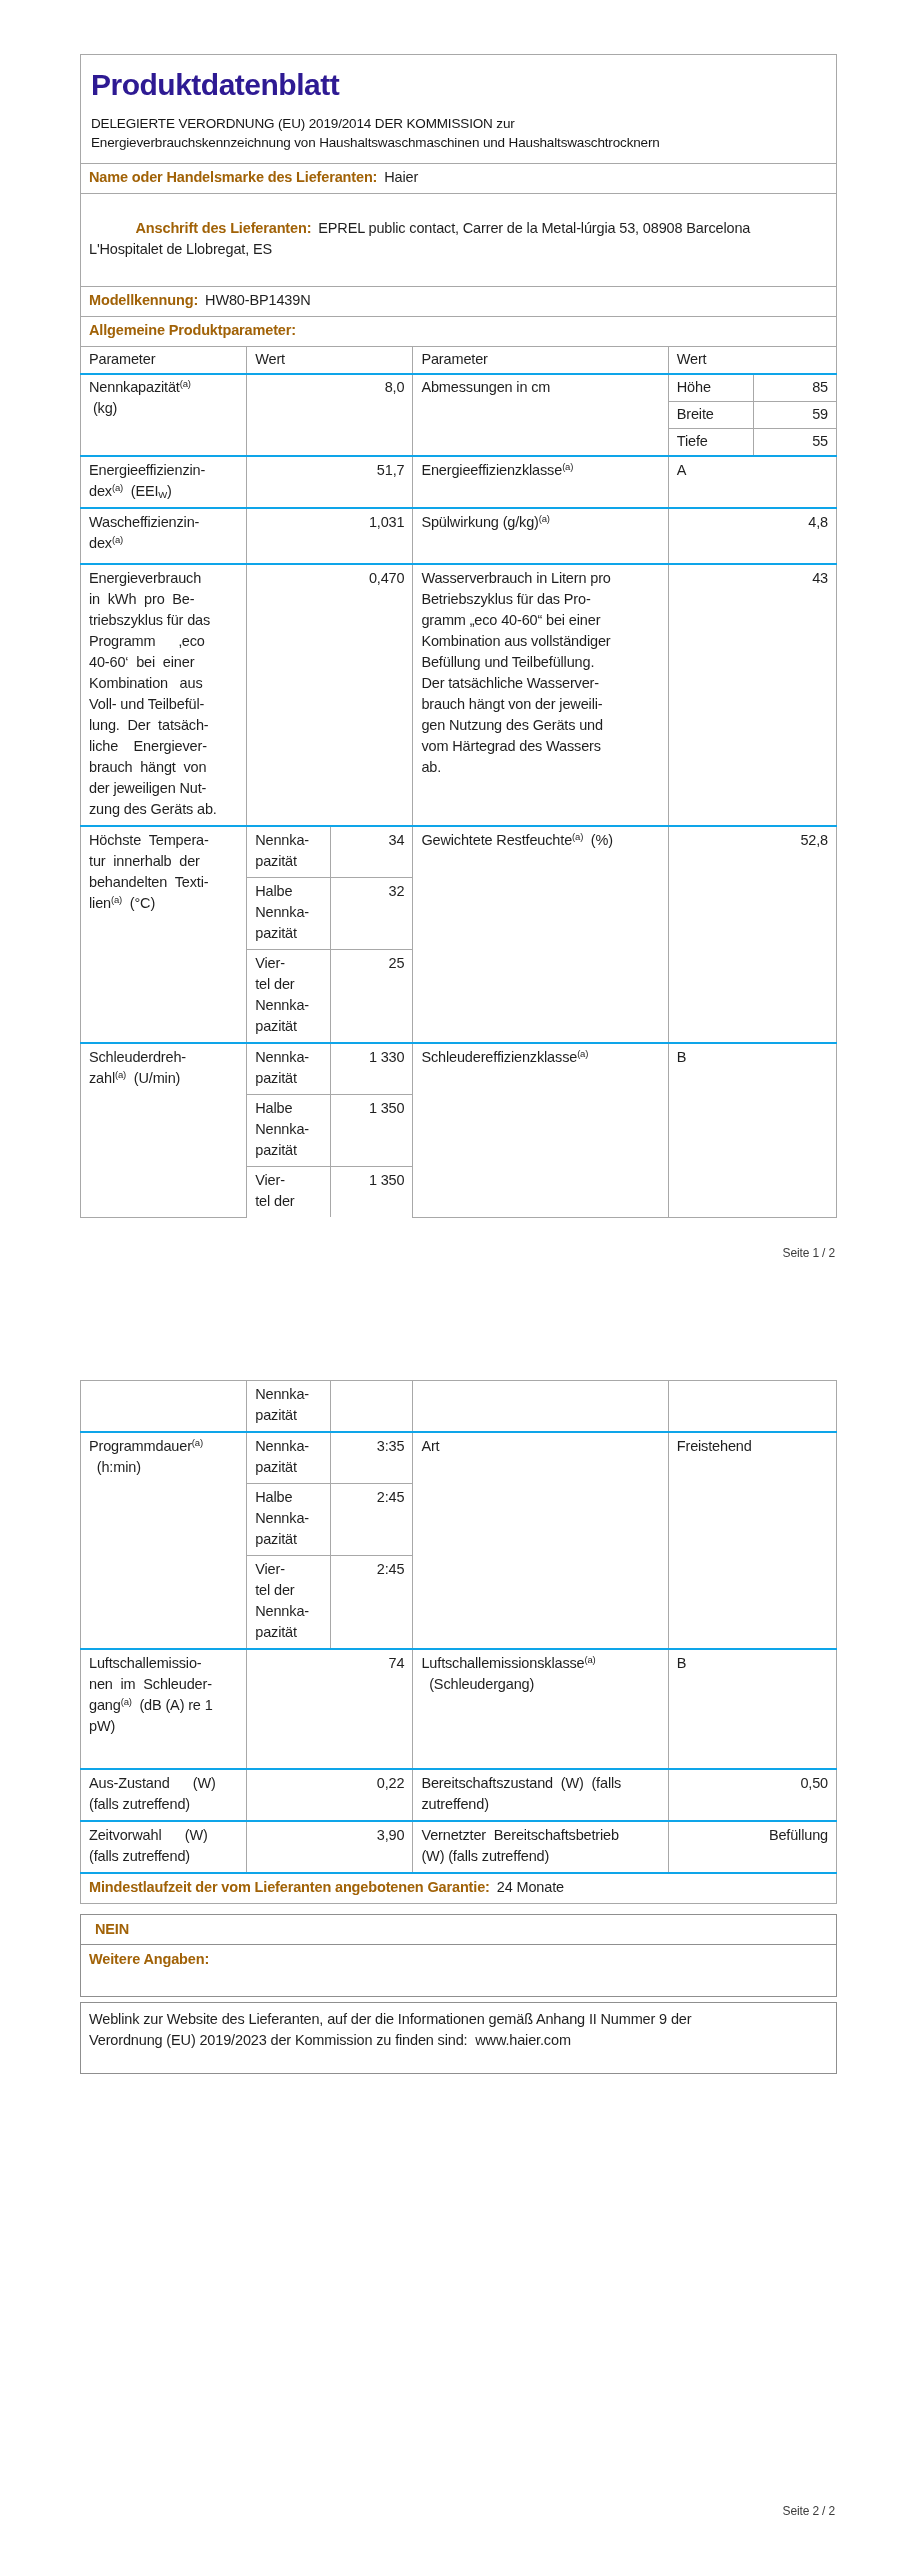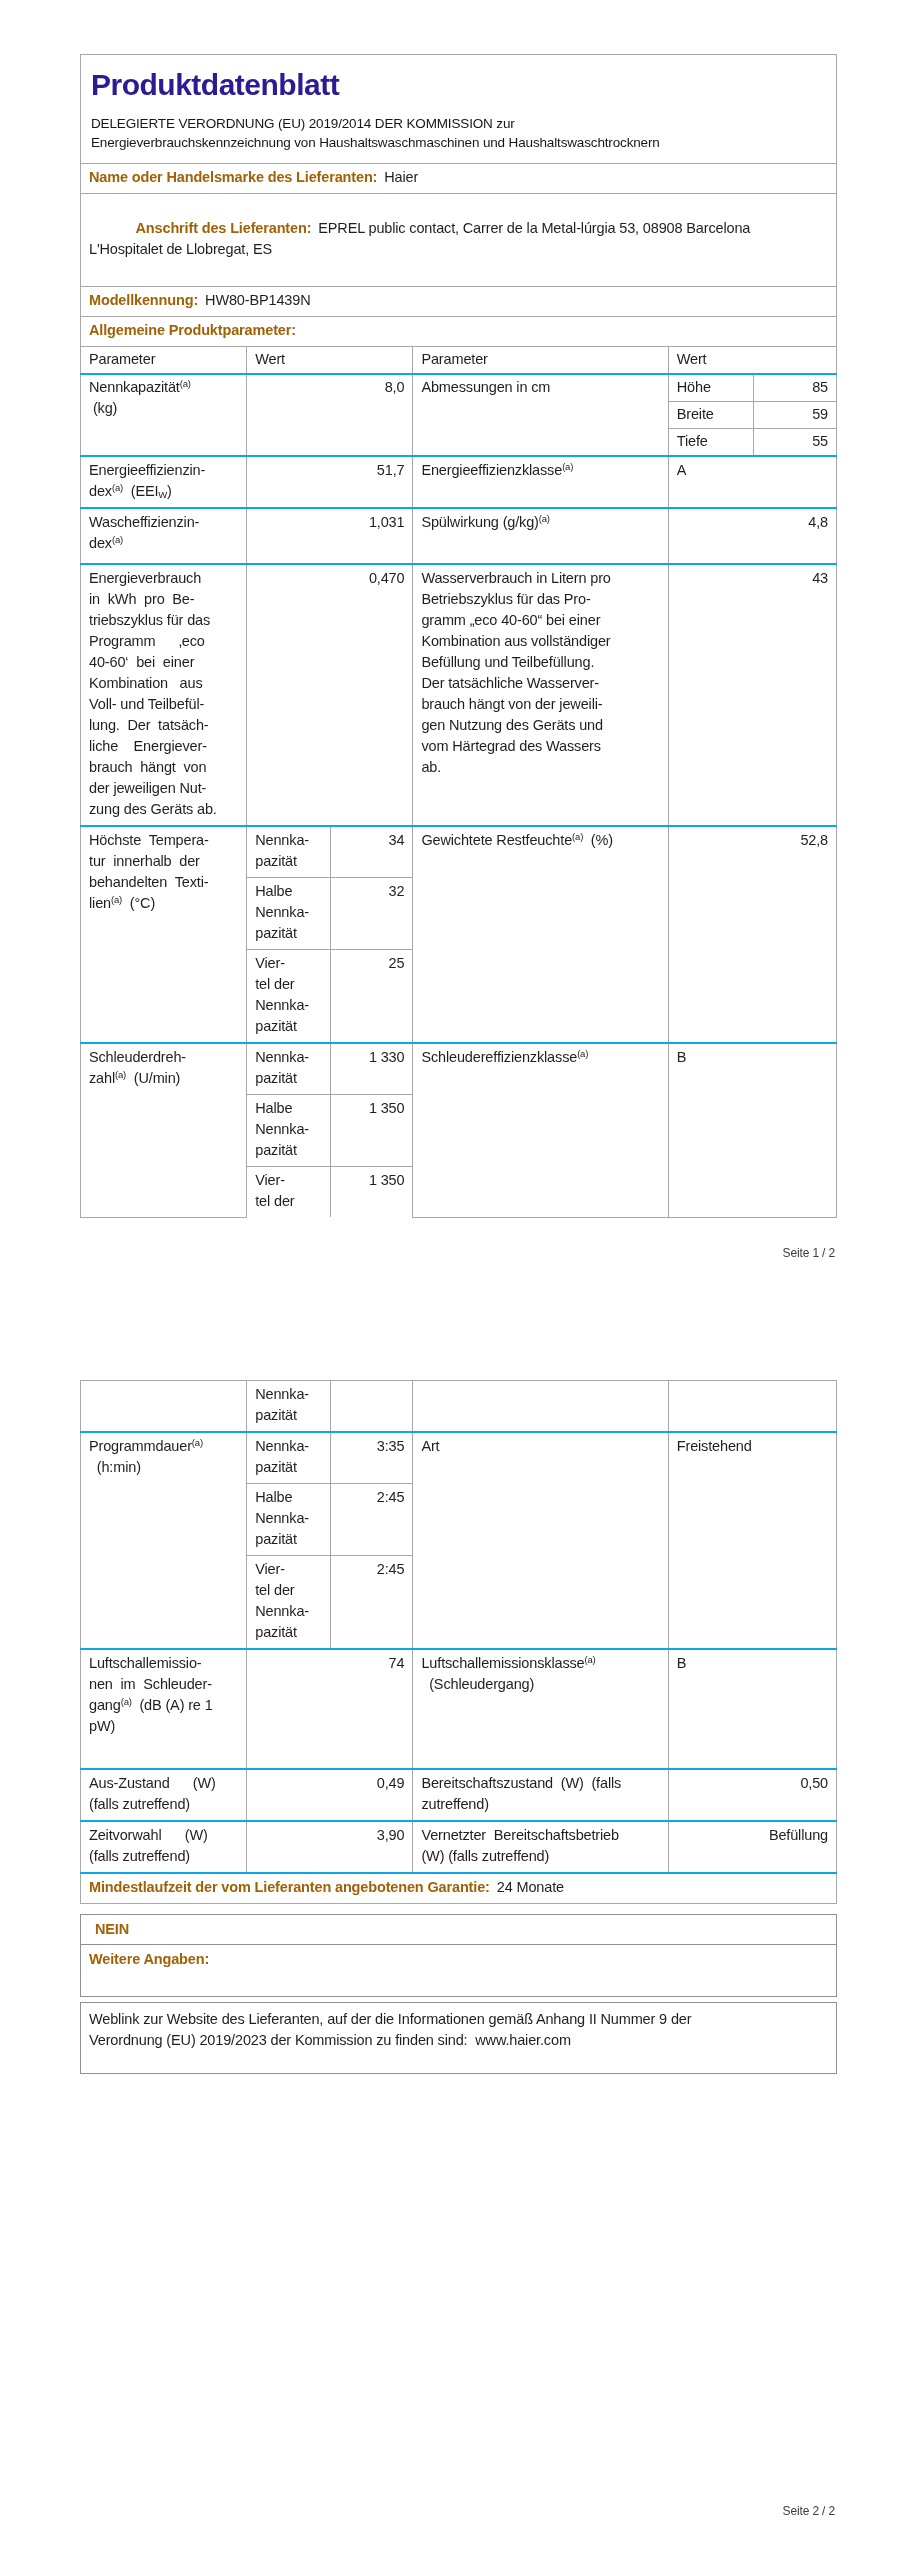--- a/index.html
+++ b/index.html
@@ -275,21 +275,21 @@
 pW)</td>
           <td class="val" colspan="2">74</td>
           <td class="p2">Luftschallemissionsklasse<sup>(a)</sup>
   (Schleudergang)</td>
           <td class="tval" colspan="2">B</td>
         </tr>
 
         <tr class="major">
           <td class="p">Aus-Zustand      (W)
 (falls zutreffend)</td>
-          <td class="val" colspan="2">0,49</td>
+          <td class="val" colspan="2">0,22</td>
           <td class="p2">Bereitschaftszustand  (W)  (falls
 zutreffend)</td>
           <td class="val" colspan="2">0,50</td>
         </tr>
 
         <tr class="major">
           <td class="p">Zeitvorwahl      (W)
 (falls zutreffend)</td>
           <td class="val" colspan="2">3,90</td>
           <td class="p2">Vernetzter  Bereitschaftsbetrieb

